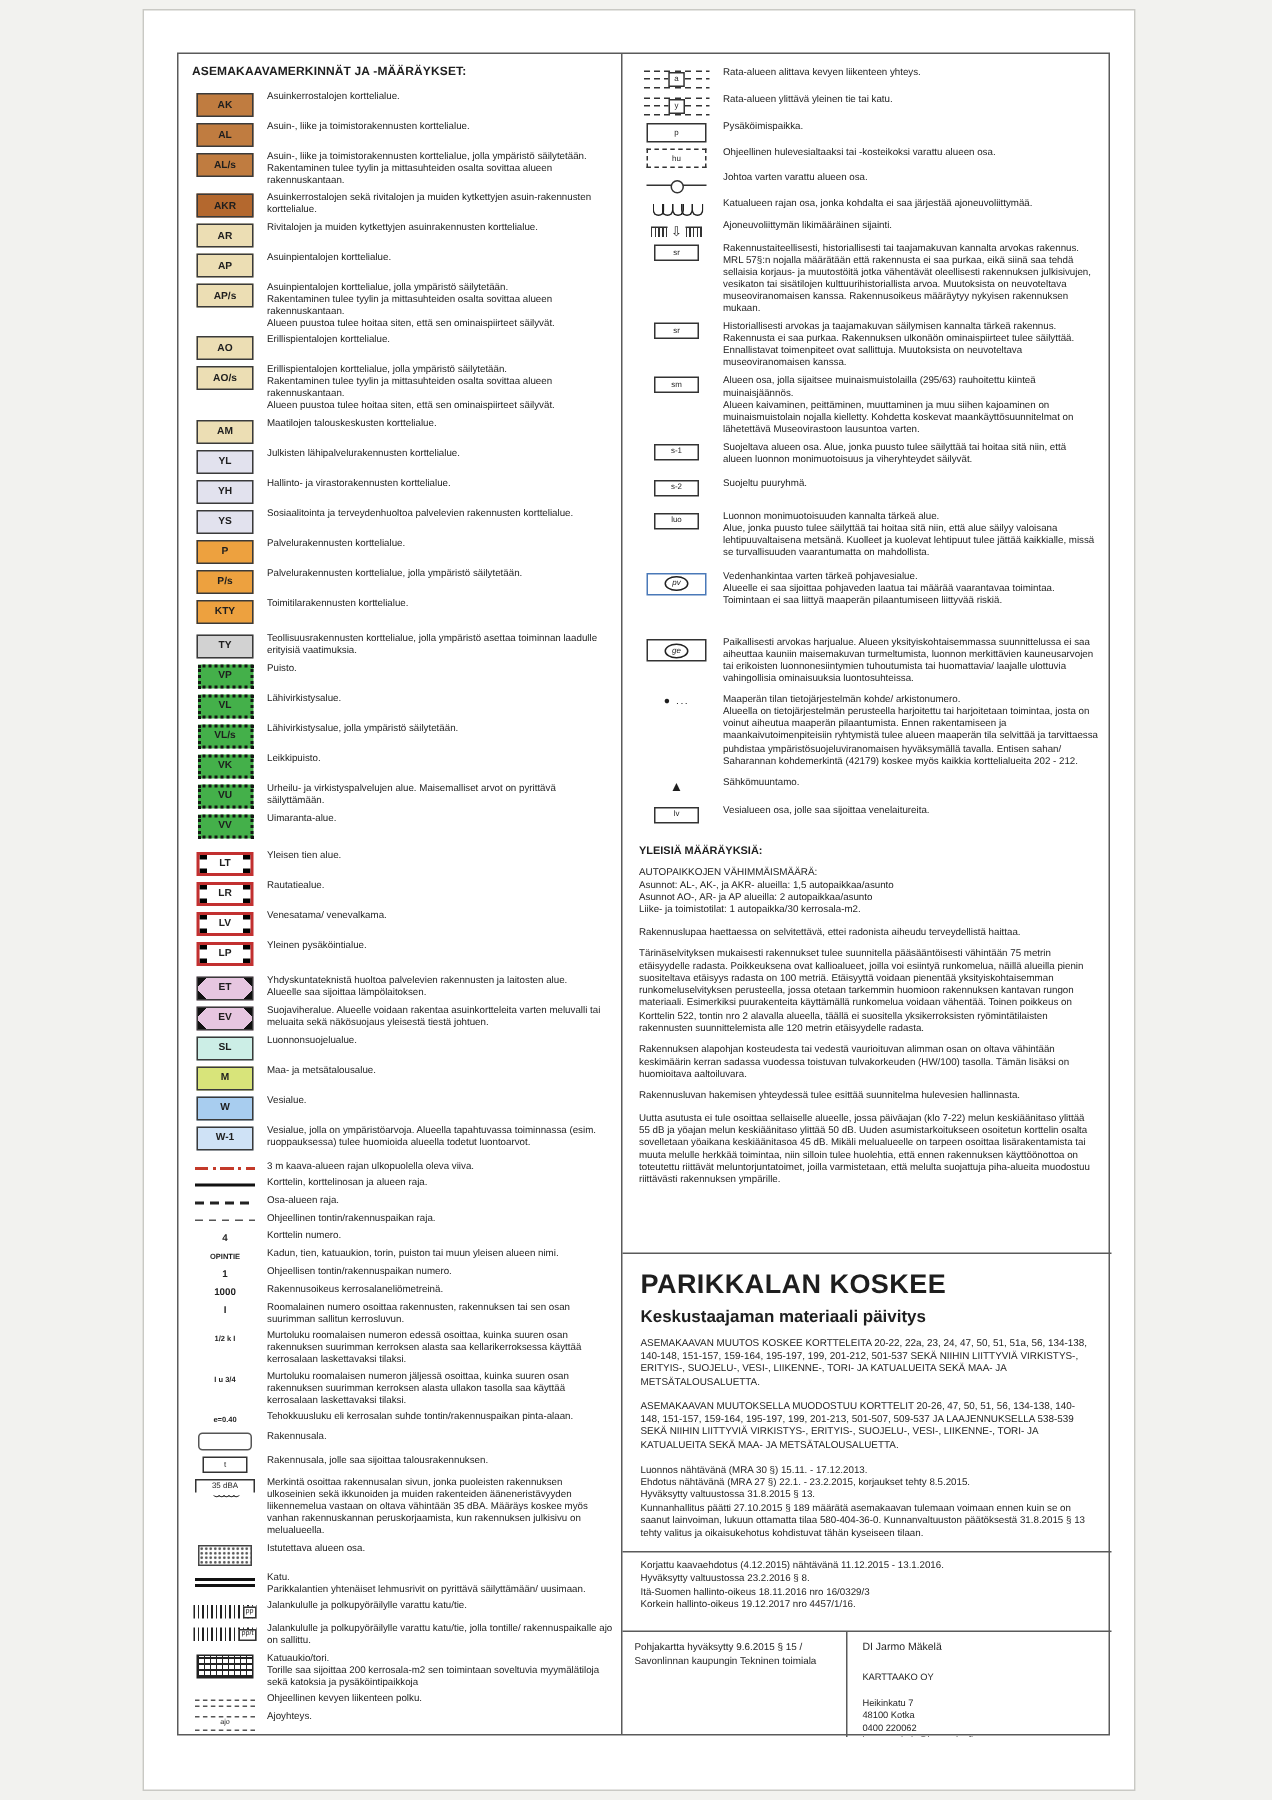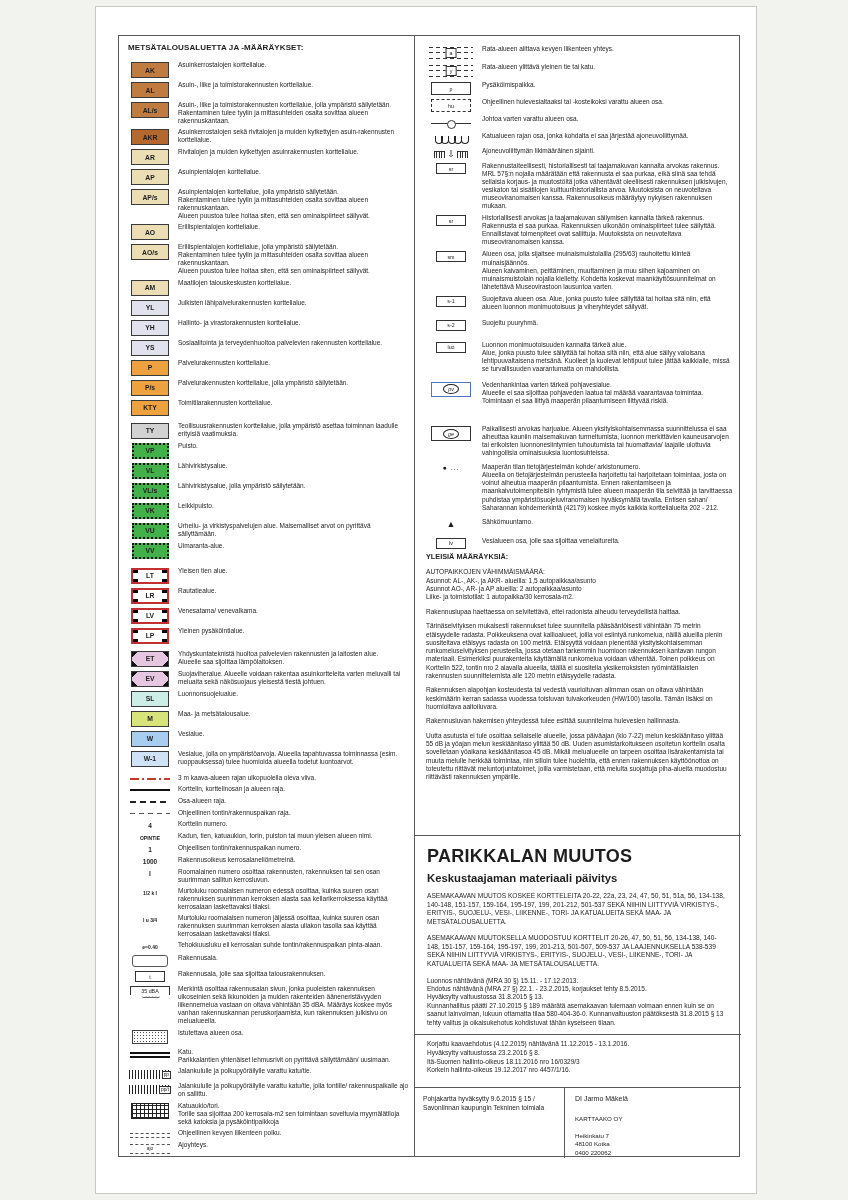--- a/index.html
+++ b/index.html
@@ -61,21 +61,21 @@
   .loopsSym span{width:8px;height:8px;border:1.5px solid #222;border-top:none;border-radius:0 0 6px 6px;margin-right:-1.5px}
   .arrowSym{display:flex;align-items:center;gap:2px;margin-top:1px}
   .arrowSym .hb{width:11px;height:7px;background:repeating-linear-gradient(90deg,#333 0 1px,transparent 1px 2.5px);border-top:1px solid #333}
   .arrowSym .ar{font-size:9px;line-height:10px}
   .ellBox{width:40px;height:15px;border:1px solid #333;display:flex;align-items:center;justify-content:center;background:#fff}
   .ellBox.pv{border-color:#4a79b8}
   .ellBox .ell{border:1px solid #222;border-radius:50%;font-size:5.3px;line-height:8px;padding:0 4px;font-style:italic}
   .dotSym{font-size:7px;letter-spacing:1px}
   .triSym{font-size:9px;line-height:10px}
   
-  .gen{margin-top:3px}
+  .gen{margin-top:13px}
   .gen .gh{font-size:7.3px;font-weight:700;margin-bottom:7px}
   .gen .gsub{font-size:6.6px;margin-bottom:2px}
   .gen .glines{font-size:6.5px;line-height:1.3;white-space:pre-line;margin-bottom:6px}
   .gen .para{font-size:6.5px;line-height:1.28;margin-bottom:6px;white-space:pre-line}
   
   .tbox{position:absolute;left:296px;top:799px;width:326px;height:323px;border-top:1px solid #5a5a5a}
   .tmain{height:198px;padding:8px 12px 0 12px;overflow:hidden}
   .tmain h1{margin:2px 0 0 0;font-size:18px;letter-spacing:.3px}
   .tmain h2{margin:5px 0 0 0;font-size:11.3px}
   .tmain .tpara{font-size:6.6px;line-height:1.3;margin-top:8px;white-space:pre-line}
@@ -88,21 +88,21 @@
   .tc-right .addr{font-size:6.2px;line-height:1.35;white-space:pre-line}
 </style>
 </head>
 <body>
 
 <div class="sheet">
   <div class="frame">
     <div class="vdiv"></div>
 
     <div class="leftcol">
-      <div class="colheader">METSÄTALOUSALUETTA JA -MÄÄRÄYKSET:</div>
+      <div class="colheader">ASEMAKAAVAMERKINNÄT JA -MÄÄRÄYKSET:</div>
       <div id="left-areas">
           <div class="row">
             <div class="symcell">
               <div class="area st-brown">AK</div>
             </div>
             <div class="rtext">Asuinkerrostalojen korttelialue.</div>
           </div>
           <div class="row">
             <div class="symcell">
               <div class="area st-brown">AL</div>
@@ -594,21 +594,21 @@
         <div class="para">Rakennuslupaa haettaessa on selvitettävä, ettei radonista aiheudu terveydellistä haittaa.</div>
         <div class="para">Tärinäselvityksen mukaisesti rakennukset tulee suunnitella pääsääntöisesti vähintään 75 metrin etäisyydelle radasta. Poikkeuksena ovat kallioalueet, joilla voi esiintyä runkomelua, näillä alueilla pienin suositeltava etäisyys radasta on 100 metriä. Etäisyyttä voidaan pienentää yksityiskohtaisemman runkomeluselvityksen perusteella, jossa otetaan tarkemmin huomioon rakennuksen kantavan rungon materiaali. Esimerkiksi puurakenteita käyttämällä runkomelua voidaan vähentää. Toinen poikkeus on Korttelin 522, tontin nro 2 alavalla alueella, täällä ei suositella yksikerroksisten ryömintätilaisten rakennusten suunnittelemista alle 120 metrin etäisyydelle radasta.</div>
         <div class="para">Rakennuksen alapohjan kosteudesta tai vedestä vaurioituvan alimman osan on oltava vähintään keskimäärin kerran sadassa vuodessa toistuvan tulvakorkeuden (HW/100) tasolla. Tämän lisäksi on huomioitava aaltoiluvara.</div>
         <div class="para">Rakennusluvan hakemisen yhteydessä tulee esittää suunnitelma hulevesien hallinnasta.</div>
         <div class="para">Uutta asutusta ei tule osoittaa sellaiselle alueelle, jossa päiväajan (klo 7-22) melun keskiäänitaso ylittää 55 dB ja yöajan melun keskiäänitaso ylittää 50 dB. Uuden asumistarkoitukseen osoitetun korttelin osalta sovelletaan yöaikana keskiäänitasoa 45 dB. Mikäli melualueelle on tarpeen osoittaa lisärakentamista tai muuta melulle herkkää toimintaa, niin silloin tulee huolehtia, että ennen rakennuksen käyttöönottoa on toteutettu riittävät meluntorjuntatoimet, joilla varmistetaan, että melulta suojattuja piha-alueita muodostuu riittävästi rakennuksen ympärille.</div>
       </div>
     </div>
 
     <div class="tbox">
       <div class="tmain">
-        <h1>PARIKKALAN MUUTOS</h1>
+        <h1>PARIKKALAN KOSKEE</h1>
         <h2>Keskustaajaman materiaali päivitys</h2>
         <div class="tpara">ASEMAKAAVAN MUUTOS KOSKEE KORTTELEITA 20-22, 22a, 23, 24, 47, 50, 51, 51a, 56, 134-138, 140-148, 151-157, 159-164, 195-197, 199, 201-212, 501-537 SEKÄ NIIHIN LIITTYVIÄ VIRKISTYS-, ERITYIS-, SUOJELU-, VESI-, LIIKENNE-, TORI- JA KATUALUEITA SEKÄ MAA- JA METSÄTALOUSALUETTA.</div>
         <div class="tpara">ASEMAKAAVAN MUUTOKSELLA MUODOSTUU KORTTELIT 20-26, 47, 50, 51, 56, 134-138, 140-148, 151-157, 159-164, 195-197, 199, 201-213, 501-507, 509-537 JA LAAJENNUKSELLA 538-539 SEKÄ NIIHIN LIITTYVIÄ VIRKISTYS-, ERITYIS-, SUOJELU-, VESI-, LIIKENNE-, TORI- JA KATUALUEITA SEKÄ MAA- JA METSÄTALOUSALUETTA.</div>
         <div class="tdates">Luonnos nähtävänä (MRA 30 §) 15.11. - 17.12.2013.
 Ehdotus nähtävänä (MRA 27 §) 22.1. - 23.2.2015, korjaukset tehty 8.5.2015.
 Hyväksytty valtuustossa 31.8.2015 § 13.
 Kunnanhallitus päätti 27.10.2015 § 189 määrätä asemakaavan tulemaan voimaan ennen kuin se on saanut lainvoiman, lukuun ottamatta tilaa 580-404-36-0. Kunnanvaltuuston päätöksestä 31.8.2015 § 13 tehty valitus ja oikaisukehotus kohdistuvat tähän kyseiseen tilaan.</div>
       </div>
       <div class="trev">Korjattu kaavaehdotus (4.12.2015) nähtävänä 11.12.2015 - 13.1.2016.
 Hyväksytty valtuustossa 23.2.2016 § 8.

